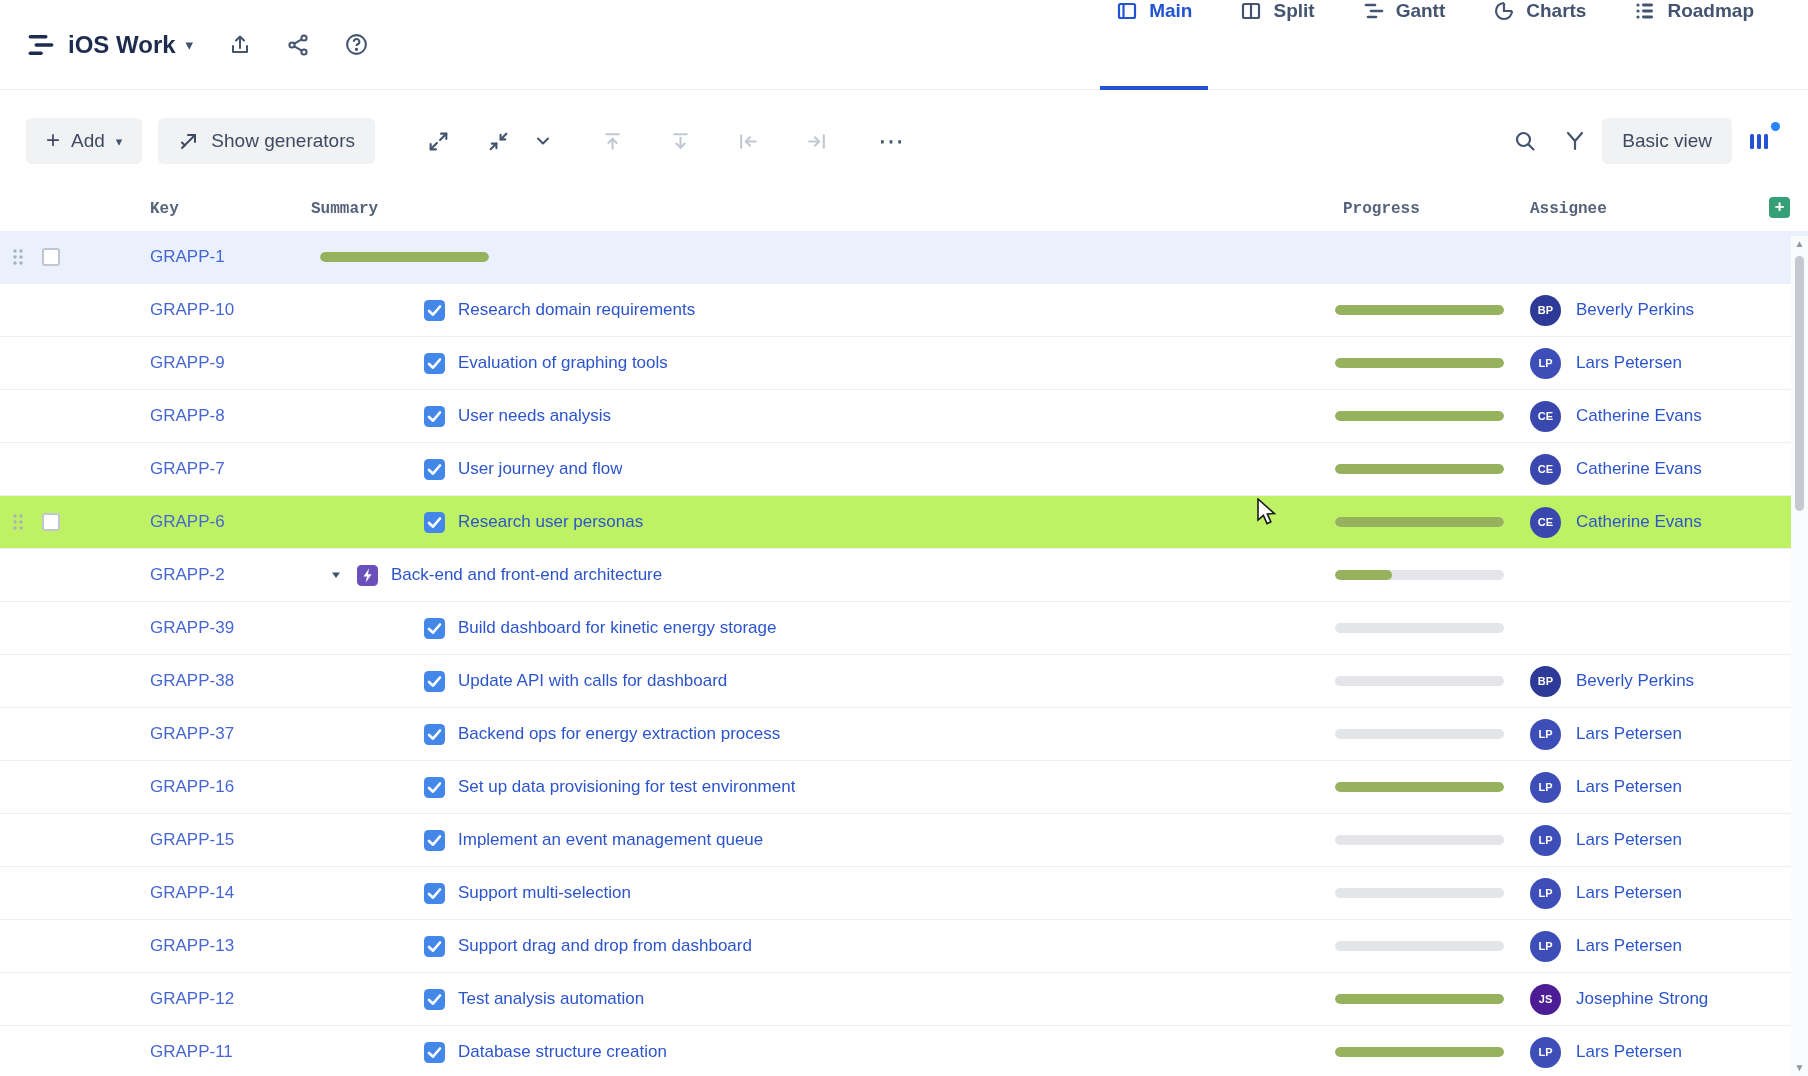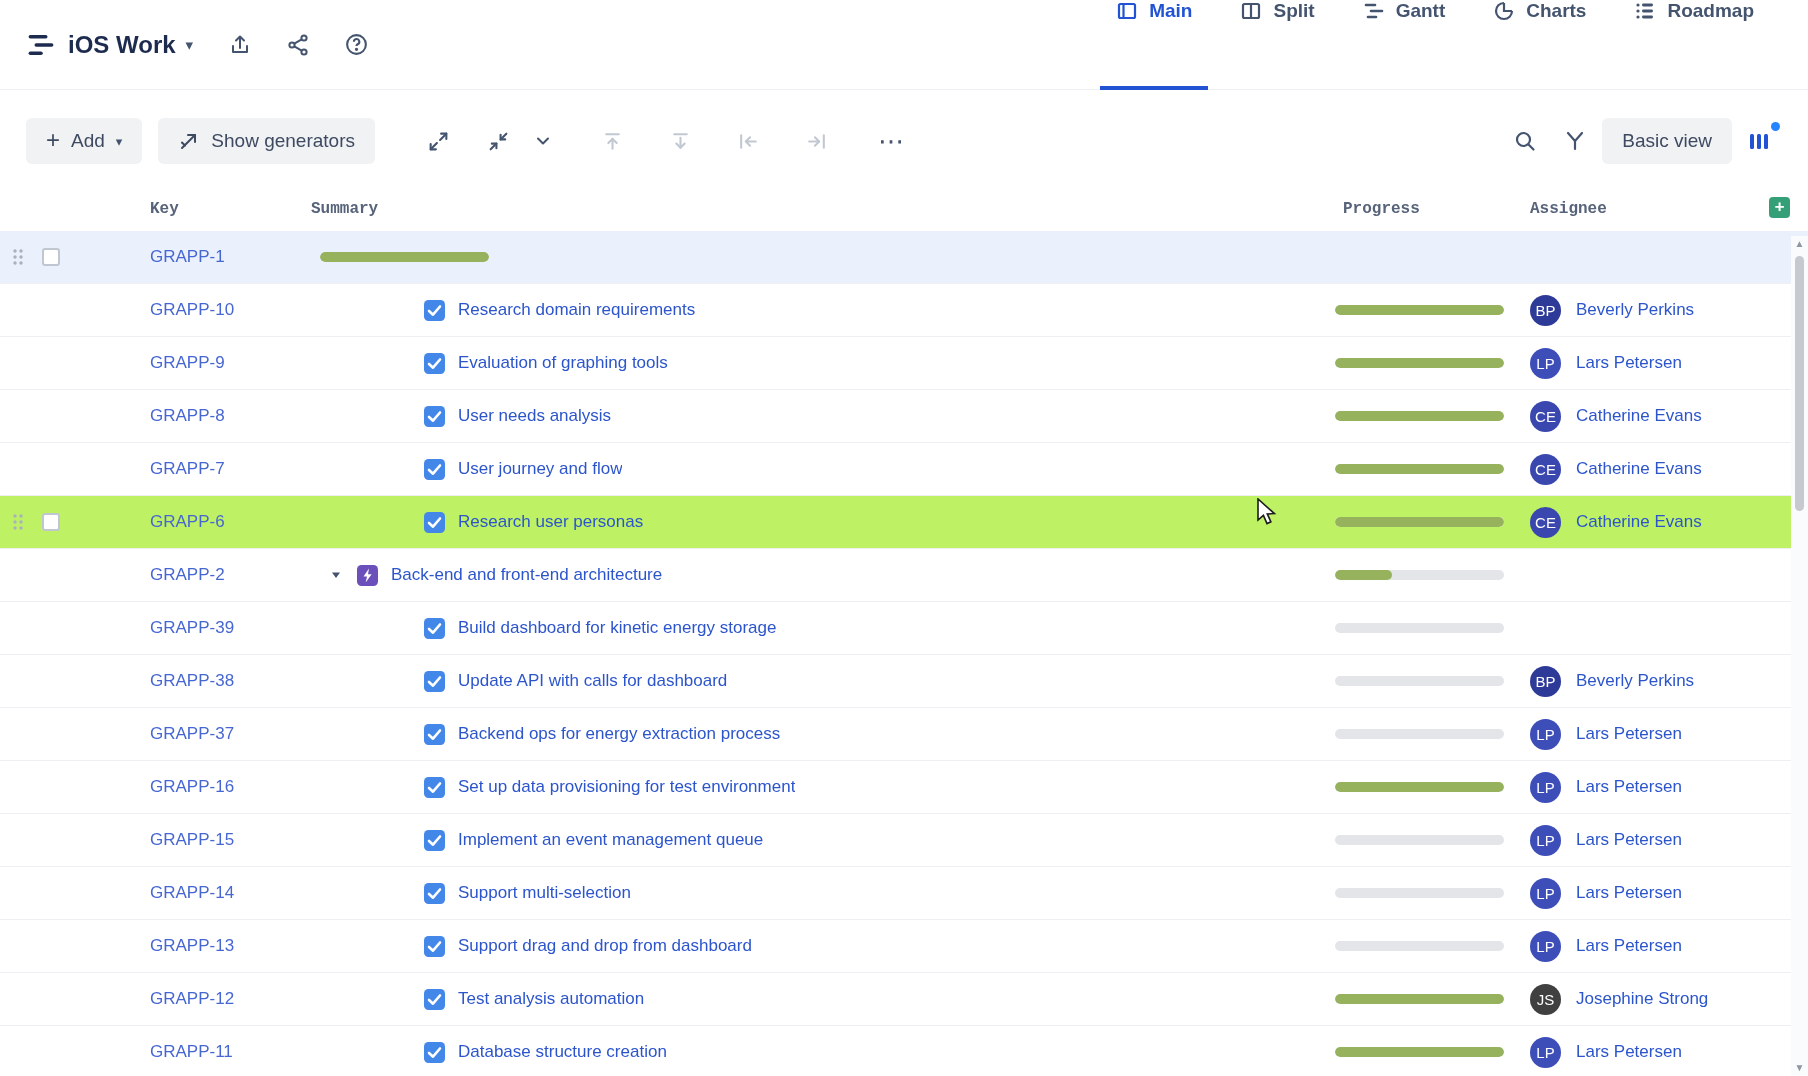--- a/index.html
+++ b/index.html
@@ -61,21 +61,21 @@
   .type-icon { display:none; margin-right:12px; flex:0 0 auto; }
   .row.epic .cell.summary { padding-left:18px; }
   .row.epic .disclosure { display:flex; }
   .row.epic .type-icon.epic-ic { display:flex; }
   .row.task .cell.summary { padding-left:112px; }
   .row.task .type-icon.task-ic { display:flex; }
 
   .bar { width:169px; height:10px; background:#e3e5e9; border-radius:5px; margin-left:9px; overflow:hidden; }
   .fill { height:100%; background:#96b25c; border-radius:5px; }
 
-  .avatar { width:31px; height:31px; border-radius:50%; color:#fff; font-size:15px; font-weight:400; display:flex; align-items:center; justify-content:center; flex:0 0 auto; }
+  .avatar { width:31px; height:31px; border-radius:50%; color:#fff; font-size:11px; font-weight:700; display:flex; align-items:center; justify-content:center; flex:0 0 auto; }
   .assignee-name { color:#2c55cc; font-size:17px; white-space:nowrap; cursor:pointer; }
 
   
   .vscroll { position:absolute; right:0; top:236px; bottom:0; width:17px; background:#fafbfc; }
   .vscroll .arrow { position:absolute; left:0; width:17px; text-align:center; color:#8f97a3; font-size:10px; cursor:pointer; }
   .vscroll .arrow.up { top:2px; }
   .vscroll .arrow.down { bottom:3px; }
   .vscroll .thumb { position:absolute; left:4px; top:20px; width:9px; height:255px; background:#c6c9cf; border-radius:5px; cursor:pointer; }
 
   
@@ -784,21 +784,21 @@
           </svg>
       </span>
       <span class="summary-text">Test analysis automation</span>
     </div>
     <div class="cell progress">
       <div class="bar">
           <div class="fill" style="width: 100%;"></div>
         </div>
     </div>
     <div class="cell assignee">
-      <span class="avatar" style="background: #404040;">JS</span>
+      <span class="avatar" style="background: #4c1d95;">JS</span>
       <span class="assignee-name">Josephine Strong</span>
     </div>
   </div>
     <div class="row task">
     <div class="cell gutter">
       <span class="drag-handle">
         <svg width="12" height="20" viewBox="0 0 12 20" fill="#a9b1bd">
             <circle cx="3" cy="4" r="1.7"></circle>
             <circle cx="9" cy="4" r="1.7"></circle>
             <circle cx="3" cy="10" r="1.7"></circle>

